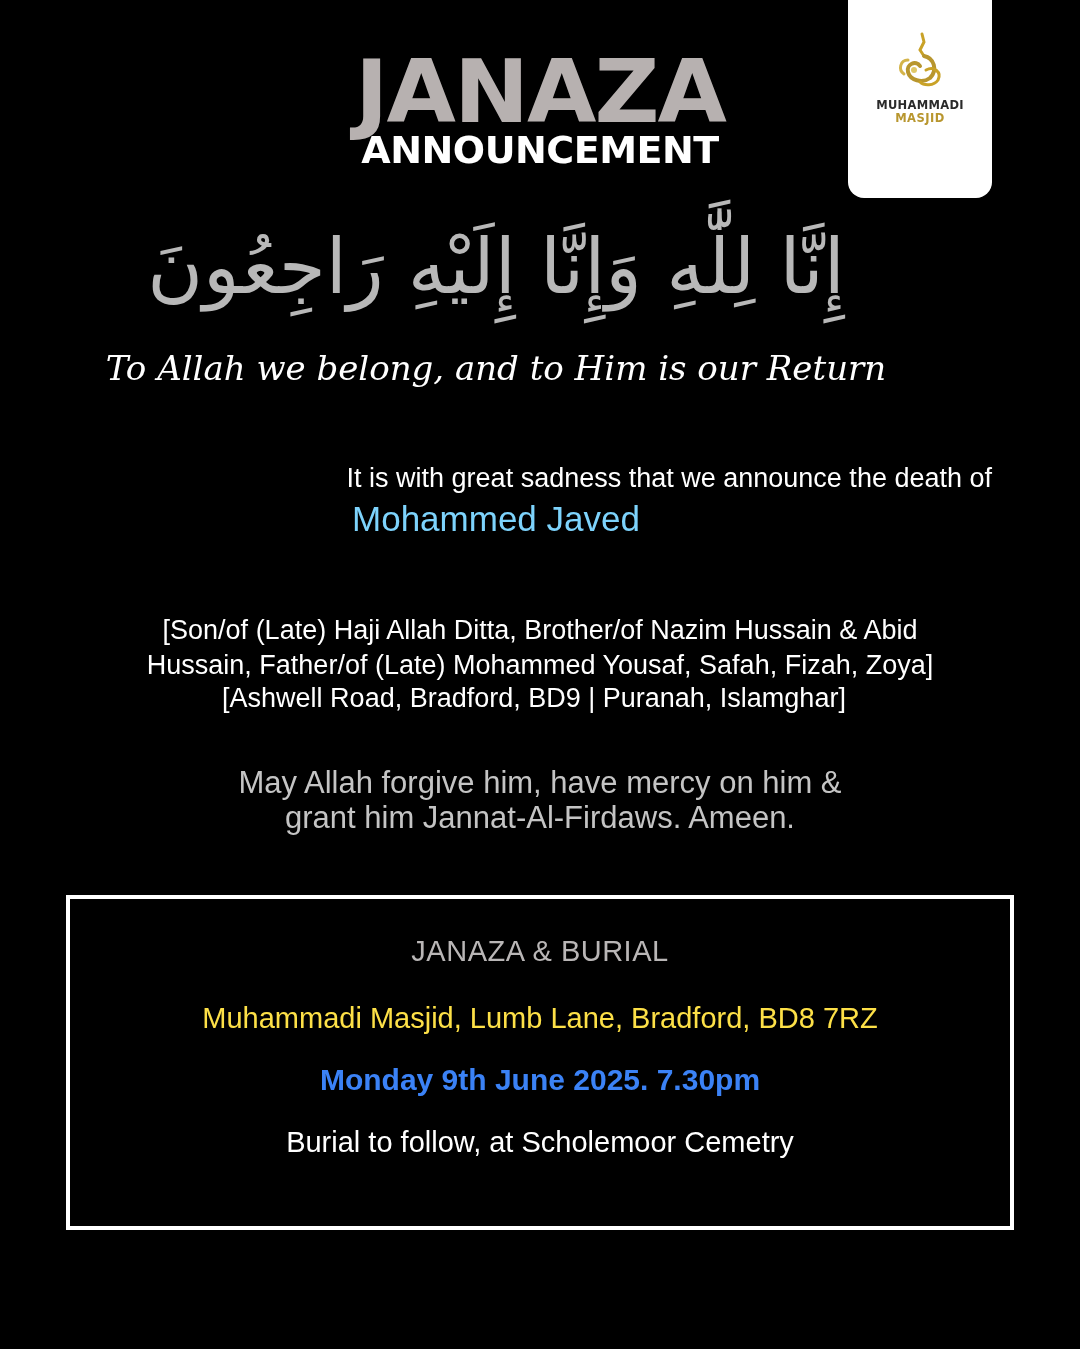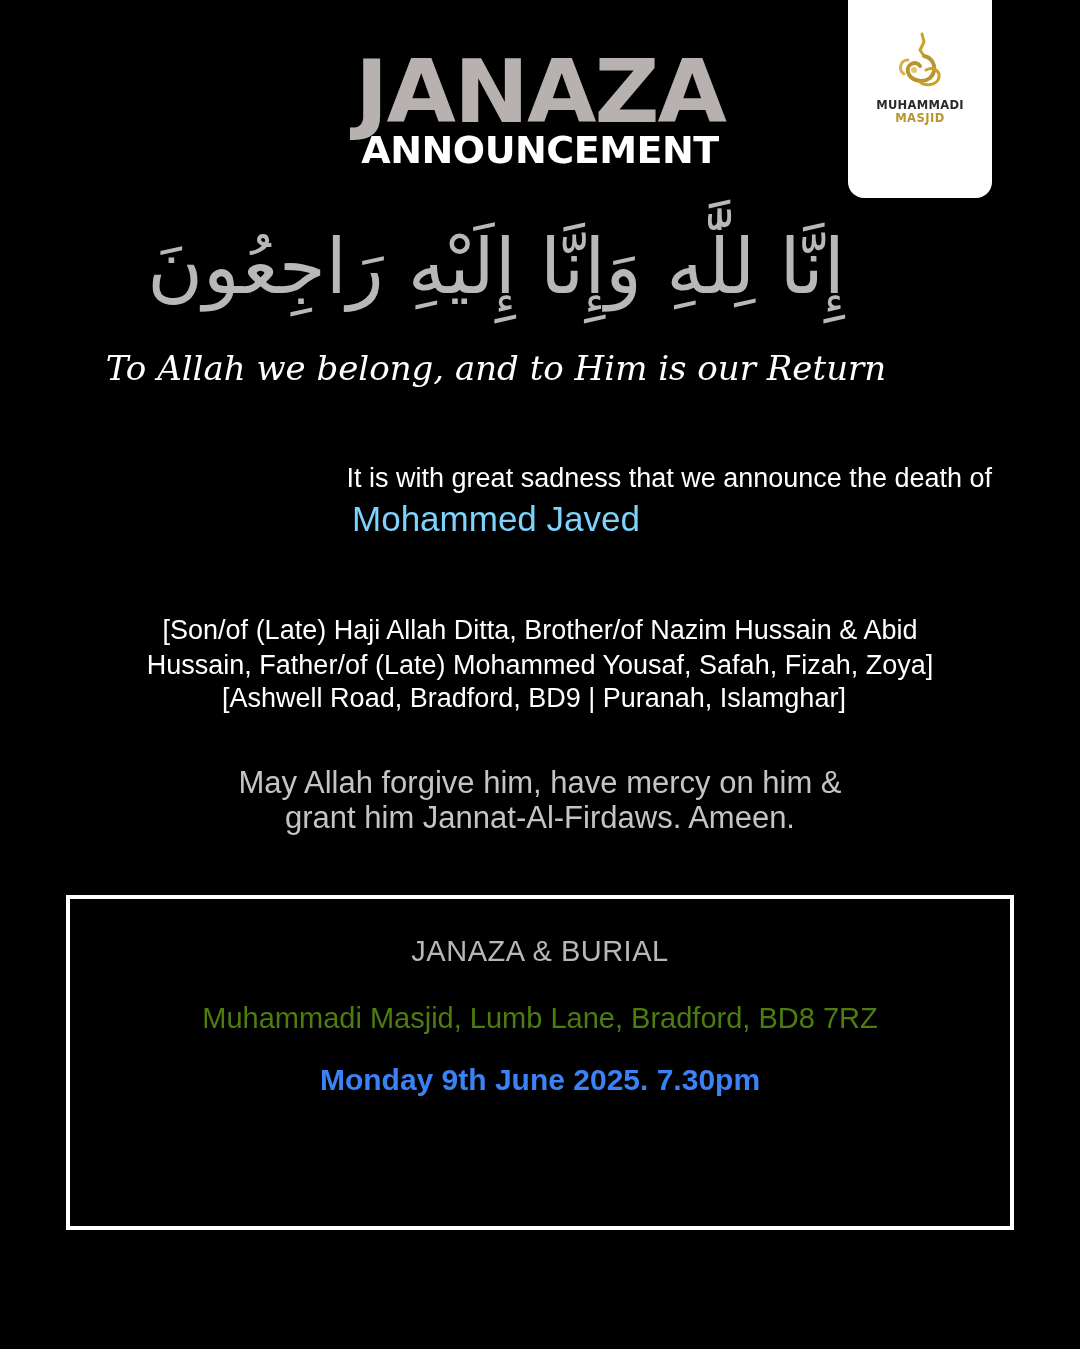--- a/index.html
+++ b/index.html
@@ -90,21 +90,21 @@
   }
   .box-title {
     position: absolute; left: 0; width: 940px; top: 34px; text-align: center;
     font-family: "Liberation Sans", sans-serif;
     font-size: 29px; line-height: 36px; color: #b9b6b6;
     letter-spacing: 0.5px;
   }
   .box-venue {
     position: absolute; left: 0; width: 940px; top: 100px; text-align: center;
     font-family: "Liberation Sans", sans-serif;
-    font-size: 29px; line-height: 38px; color: #4d7c0f;
+    font-size: 29px; line-height: 38px; color: #fde047;
   }
   .box-date {
     position: absolute; left: 0; width: 940px; top: 162px; text-align: center;
     font-family: "Liberation Sans", sans-serif; font-weight: bold;
     font-size: 30px; line-height: 38px; color: #3b82f6;
   }
   .box-burial {
     position: absolute; left: 0; width: 940px; top: 224px; text-align: center;
     font-family: "Liberation Sans", sans-serif;
     font-size: 29px; line-height: 38px; color: #ffffff;
@@ -143,13 +143,14 @@
 
 <div class="abs prayer" style="text-align:center;">
   <div>May Allah forgive him, have mercy on him &amp;</div>
   <div>grant him Jannat-Al-Firdaws. Ameen.</div>
 </div>
 
 <div class="abs box">
   <div class="box-title">JANAZA &amp; BURIAL</div>
   <div class="box-venue">Muhammadi Masjid, Lumb Lane, Bradford, BD8 7RZ</div>
   <div class="box-date">Monday 9th June 2025. 7.30pm</div>
+  <div class="box-burial">Burial to follow, at Scholemoor Cemetry</div>
 </div>
 
 </body></html>

